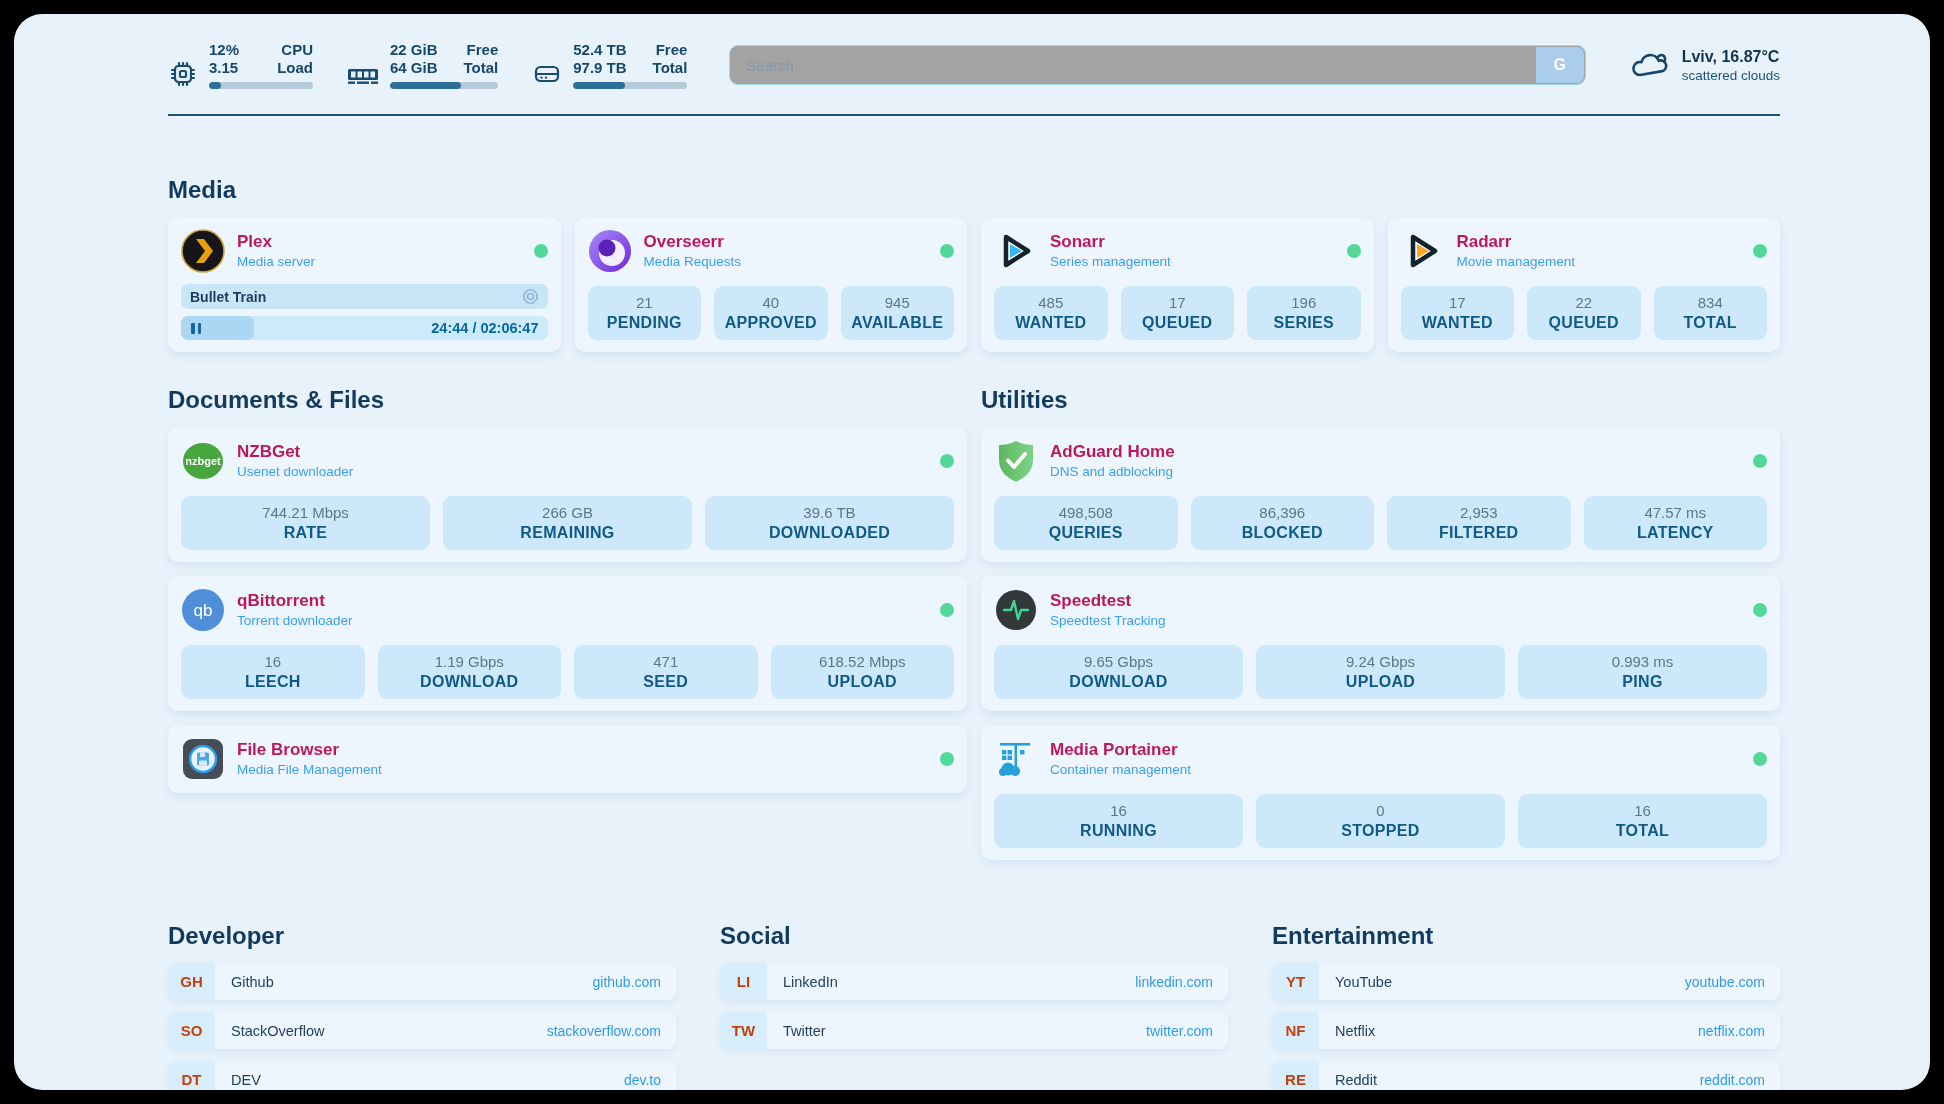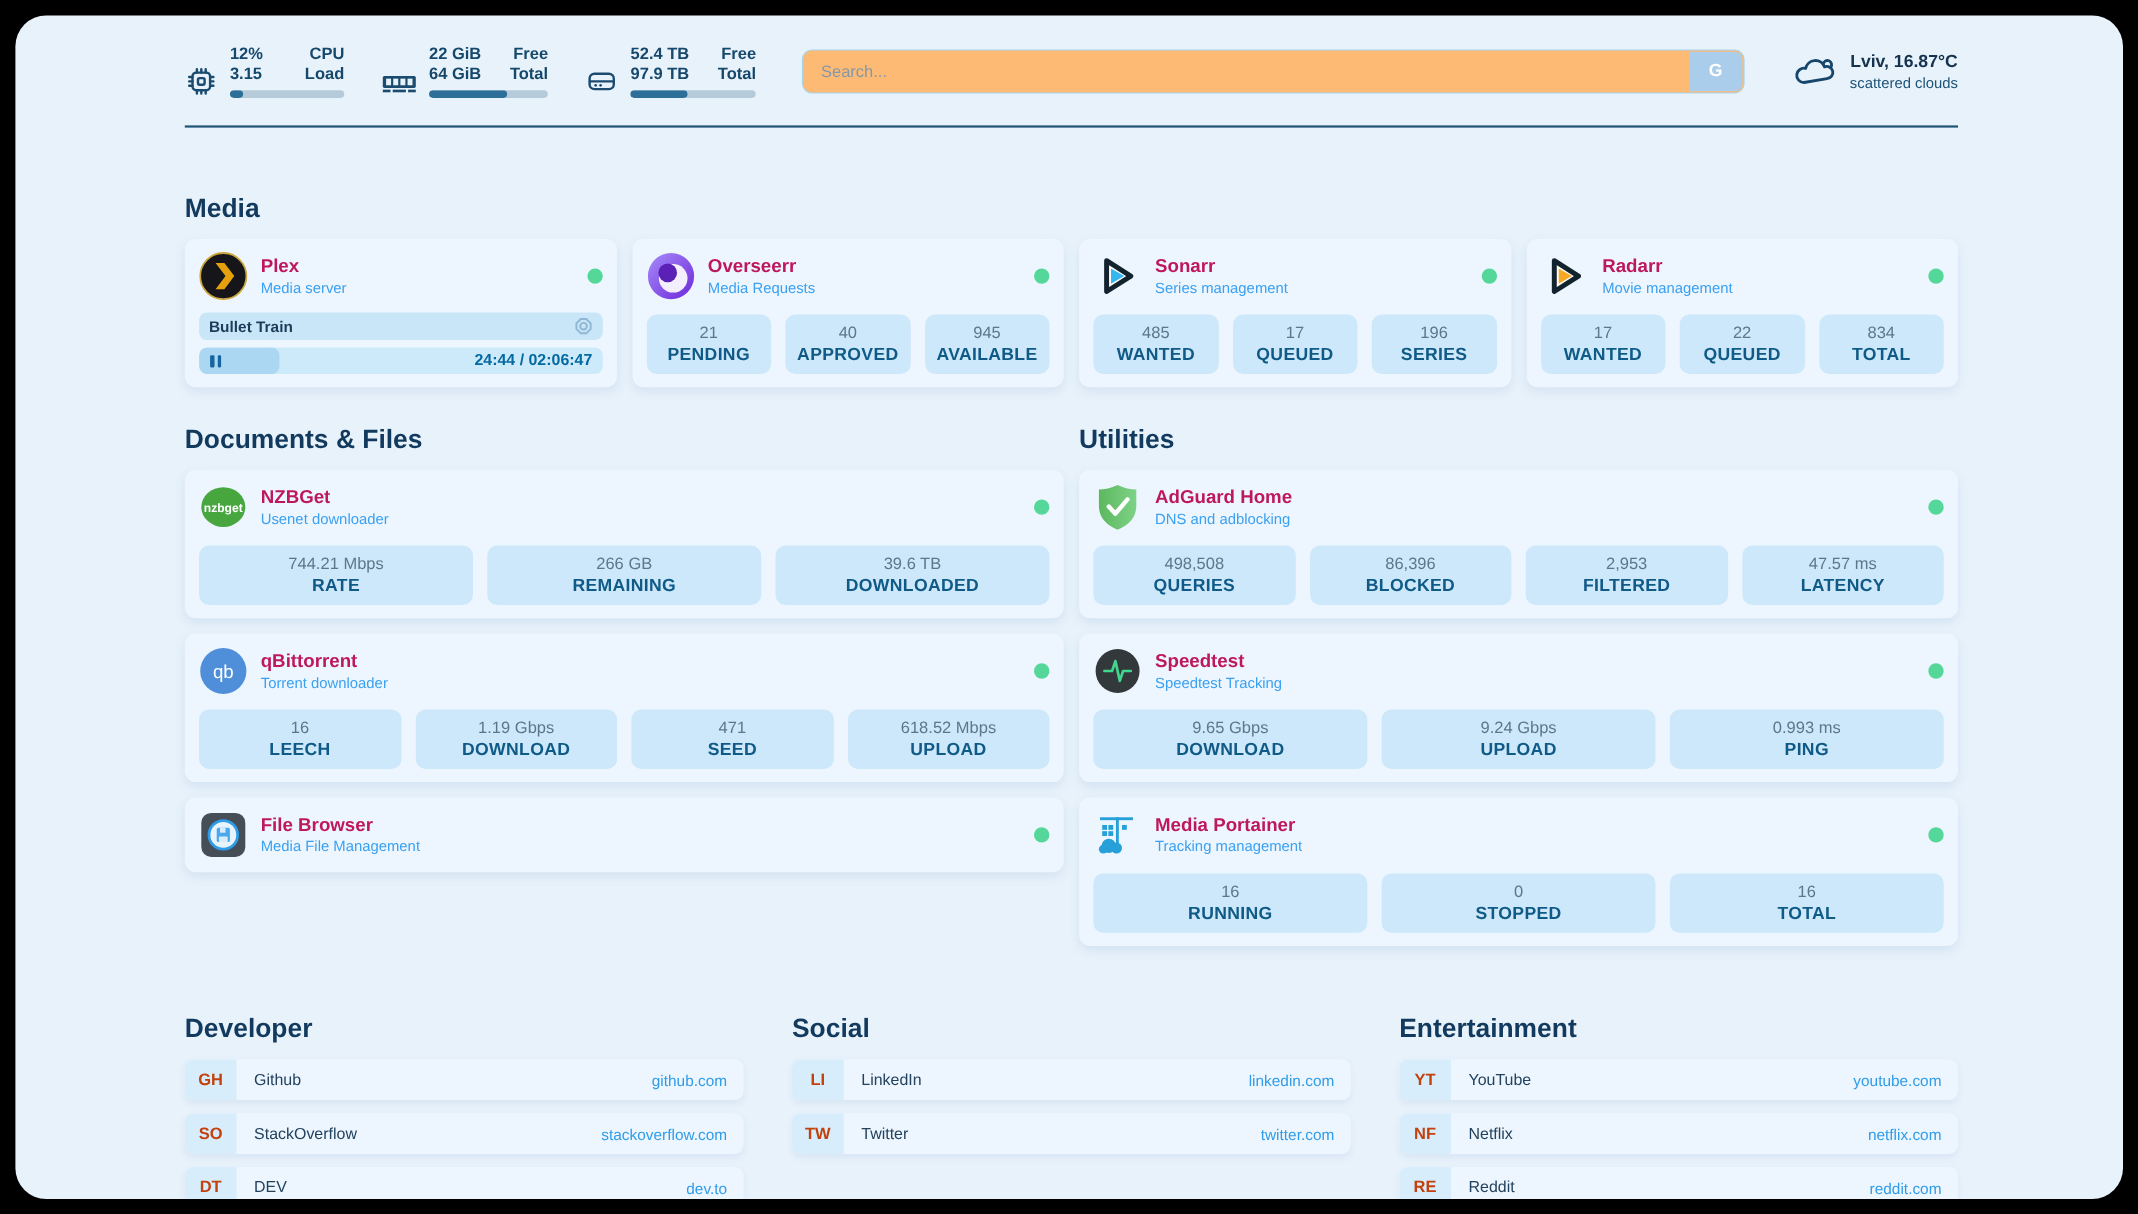--- a/index.html
+++ b/index.html
@@ -12,25 +12,25 @@
   .sys-item { display:flex; align-items:flex-end; gap:11px; }
   .sys-body { display:flex; flex-direction:column; }
   .sys-rows { display:flex; justify-content:space-between; gap:26px; min-width:104px; }
   .sys-col { display:flex; flex-direction:column; }
   .sys-col.right { text-align:right; }
   .sys-col span { font-size:15px; font-weight:700; color:#16486c; line-height:18px; white-space:nowrap; }
   .sys-bar { margin-top:5px; height:7px; border-radius:4px; background:#b6cbd9; overflow:hidden; }
   .sys-bar .fill { height:100%; background:#2e6f99; border-radius:4px; }
 
   .search-wrap { flex:1; margin:0 42px; position:relative; }
-  .search-wrap input { width:100%; height:40px; border:1.5px solid #a6d4ef; border-radius:9px; background:#fdba74; padding:0 64px 0 16px; font-size:15px; color:#2c3e50; font-family:"Liberation Sans",sans-serif; outline:none; }
+  .search-wrap input { width:100%; height:40px; border:1.5px solid #a6d4ef; border-radius:9px; background:#a3a3a3; padding:0 64px 0 16px; font-size:15px; color:#2c3e50; font-family:"Liberation Sans",sans-serif; outline:none; }
   .search-wrap input::placeholder { color:#8598a8; }
   .g-btn { position:absolute; top:2px; right:2px; bottom:2px; width:48px; border:none; border-radius:0 7px 7px 0; background:#a9cdea; color:#fff; font-size:16px; font-weight:700; cursor:pointer; font-family:"Liberation Sans",sans-serif; }
 
-  .weather { display:flex; align-items:center; gap:12px;text-align:center; }
+  .weather { display:flex; align-items:center; gap:12px; }
   .weather-txt .w1 { font-size:16px; font-weight:700; color:#14334e; line-height:20px; }
   .weather-txt .w2 { font-size:13.5px; color:#1d5377; line-height:17px; }
 
   .divider { border:none; border-top:2px solid #1f5375; margin-top:20px; }
 
   
   h2.sec { font-size:24px; font-weight:700; color:#113a5e; margin-bottom:13px; }
   .section-media { margin-top:60px; }
   .media-grid { display:grid; grid-template-columns:repeat(4,1fr); gap:14px; }
 
@@ -491,21 +491,21 @@
                 <rect x="8" y="18.6" width="4.4" height="4.4"></rect>
                   <rect x="13.6" y="18.6" width="4.4" height="4.4"></rect>
                 <rect x="26" y="13" width="4.4" height="4.4"></rect>
                 <circle cx="14" cy="32" r="6.5"></circle>
                   <circle cx="21" cy="34" r="5"></circle>
                   <circle cx="9" cy="35" r="4"></circle>
               </svg>
             </span>
             <div class="titles">
               <div class="t">Media Portainer</div>
-              <div class="s">Tracking management</div>
+              <div class="s">Container management</div>
             </div>
             <span class="dot"></span>
           </div>
           <div class="stat-row">
             <div class="stat">
                 <div class="v">16</div>
                 <div class="l">RUNNING</div>
               </div>
             <div class="stat">
                 <div class="v">0</div>

